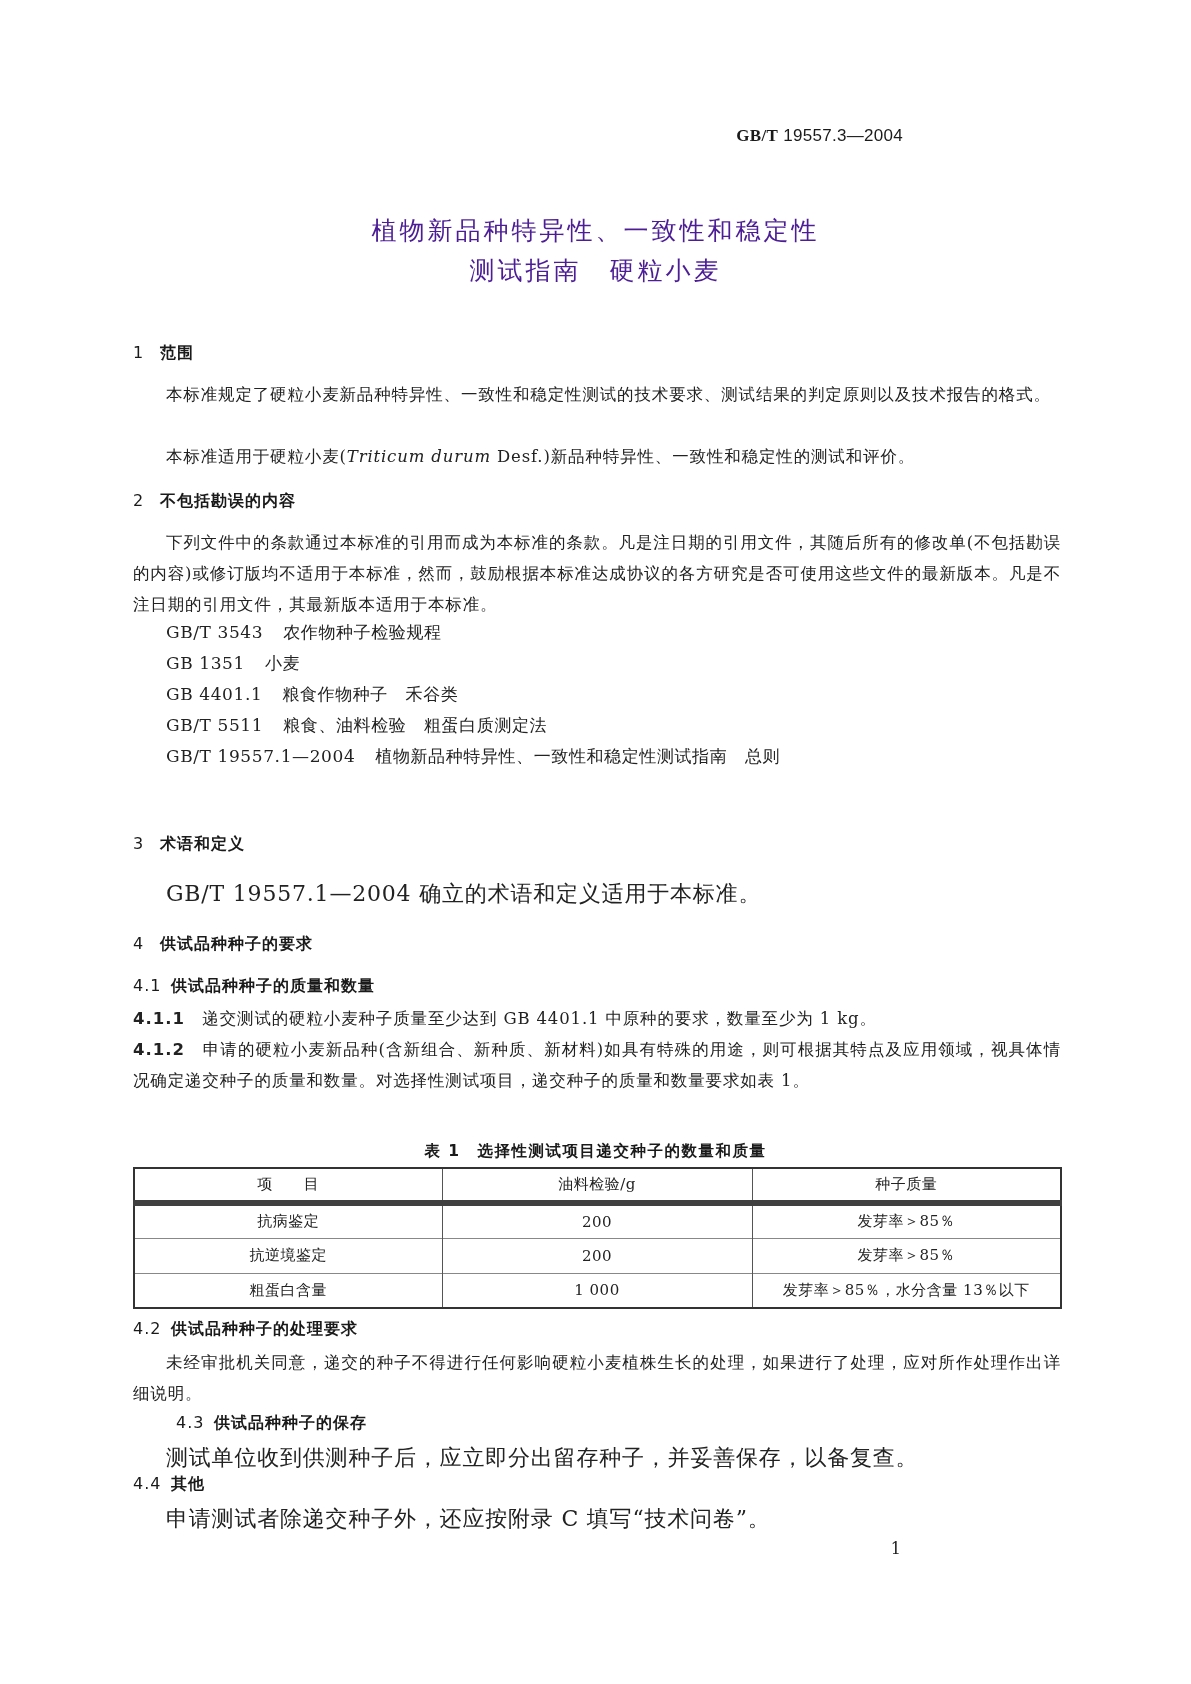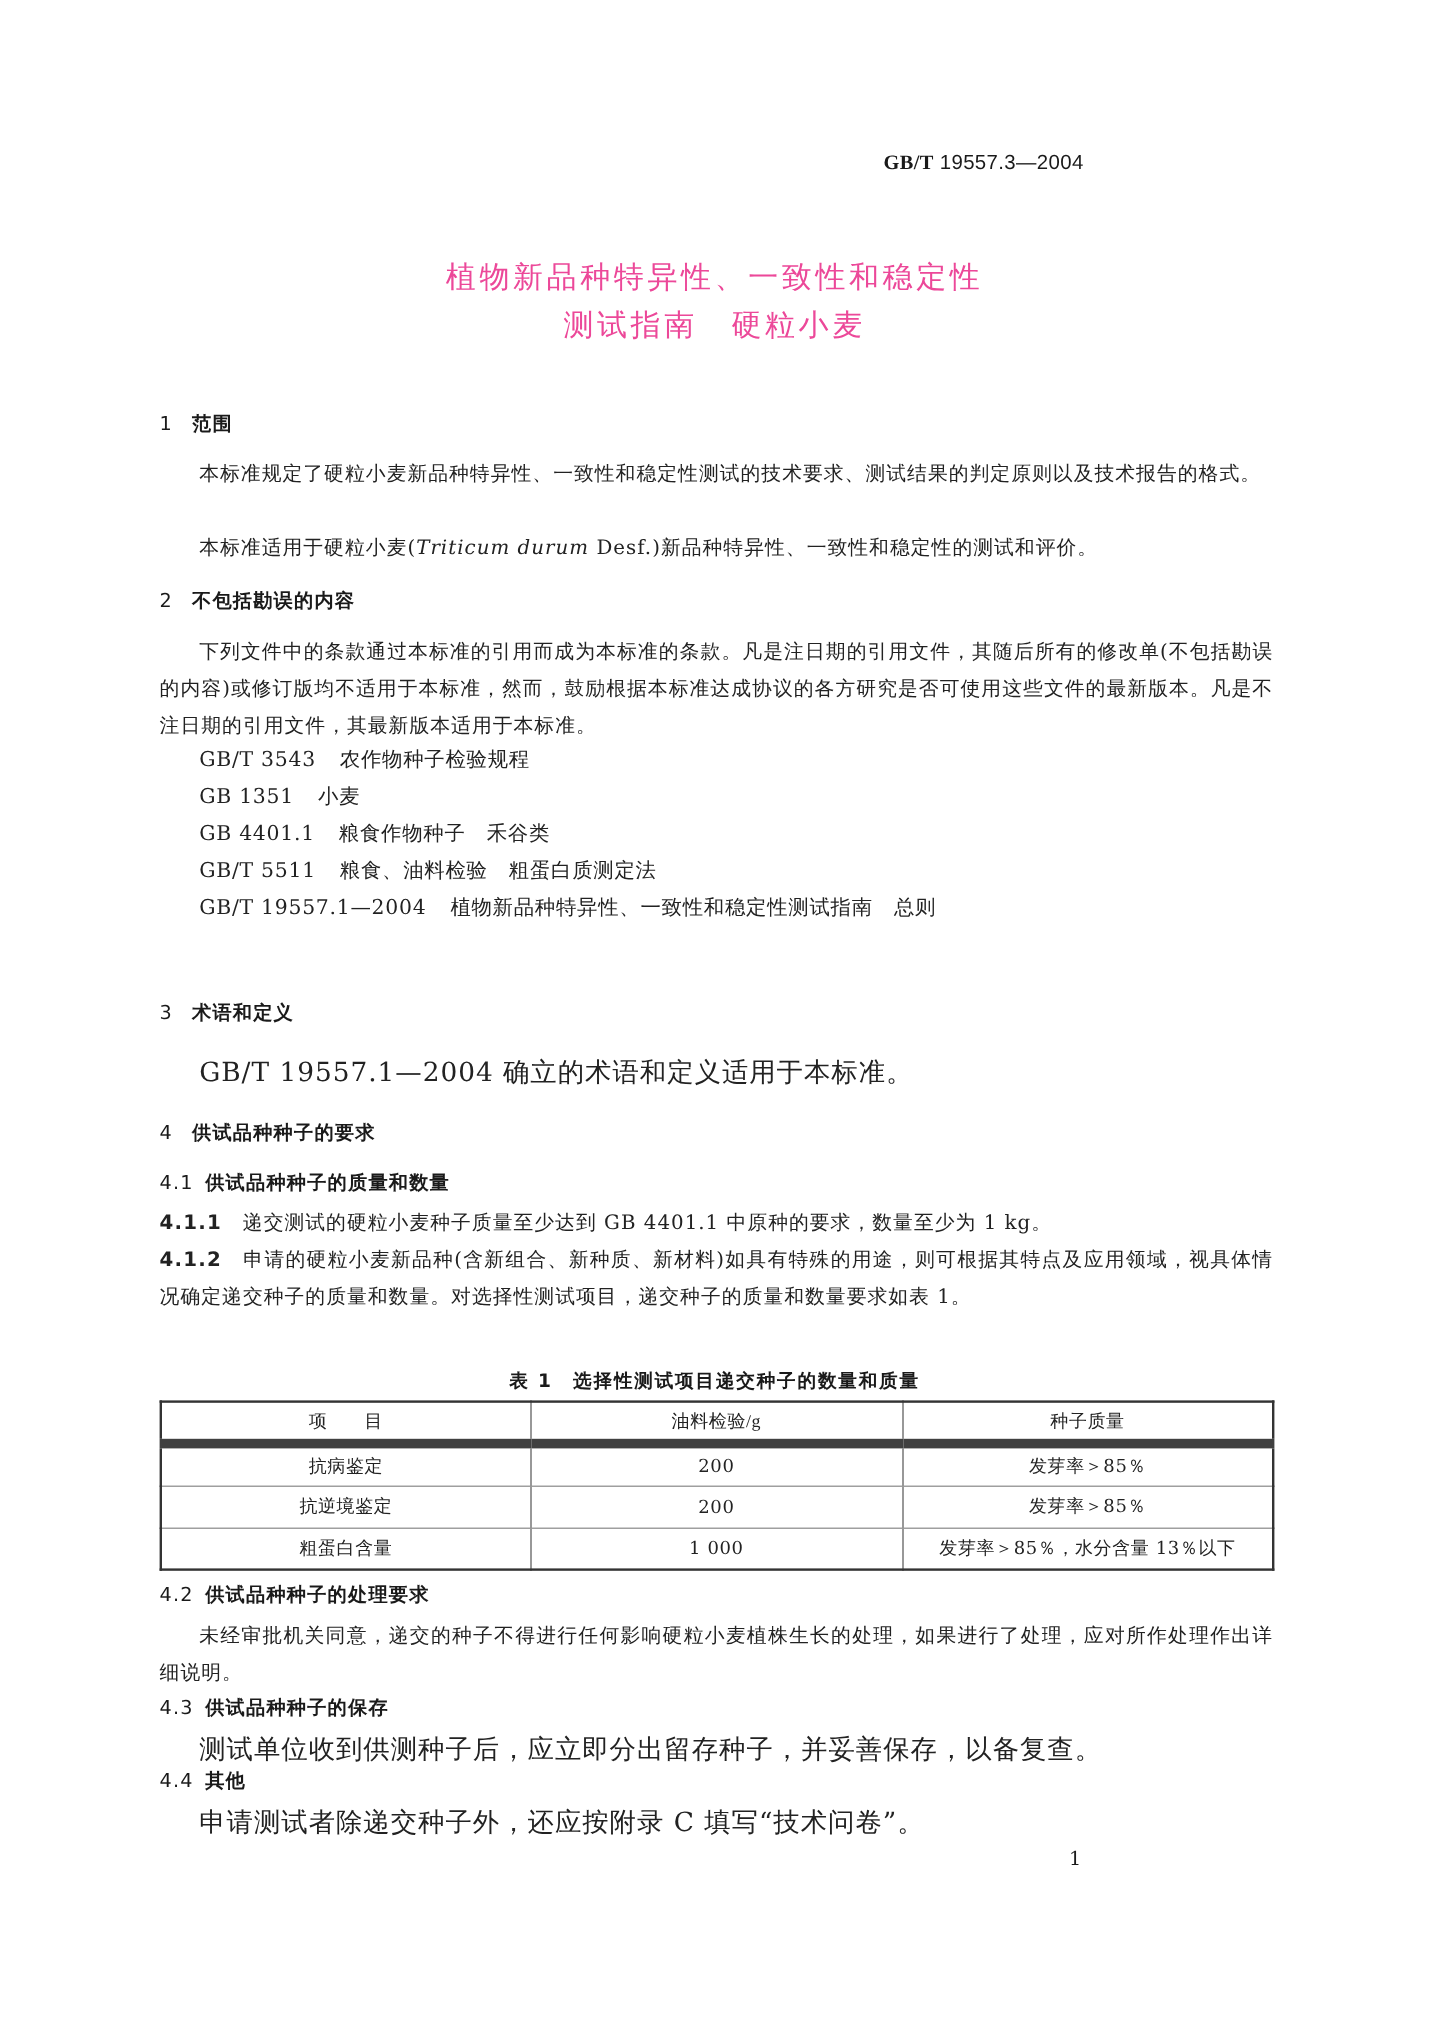--- a/index.html
+++ b/index.html
@@ -14,21 +14,21 @@
     .abs { position: absolute; white-space: nowrap; }
     .std-code {
       right: 135px; top: 126px;
       font-size: 17px; letter-spacing: 0.3px;
       font-family: "Liberation Sans", "DejaVu Sans", sans-serif;
     }
     .std-code .bold { font-weight: bold; font-family: "Liberation Serif", serif; }
     .title {
       left: 0; width: 1191px; text-align: center;
       font-family: "DejaVu Sans", "Liberation Sans", sans-serif;
-      font-size: 25px; letter-spacing: 3px; color: #ec4899;
+      font-size: 25px; letter-spacing: 3px; color: #4c1d95;
     }
     .h1 {
       left: 133px;
       font-family: "DejaVu Sans", "Liberation Sans", sans-serif;
       font-size: 16px; font-weight: bold; letter-spacing: 1px;
     }
     .h1 .num { display: inline-block; width: 27px; font-weight: normal; }
     .h2 .num { width: 45px; }
     .para {
       left: 133px; width: 930px;
@@ -58,21 +58,21 @@
       border-collapse: collapse;
       border-top: 2px solid #333; border-bottom: 2px solid #333;
       border-left: 2px solid #333; border-right: 2px solid #333;
       font-size: 15px; color: #222;
     }
     table.data th, table.data td {
       height: 35px; text-align: center; font-weight: normal;
       border-left: 1px solid #555; border-right: 1px solid #555;
       border-top: 1px solid #888; letter-spacing: 0.5px;
     }
-    table.data thead th { border-bottom: 8px solid #404040; font-family: Liberation Serif, serif; }
+    table.data thead th { border-bottom: 6px solid #404040; }
     table.data .c1 { width: 308px; }
     table.data .c2 { width: 310px; }
     .page-num { right: 137px; top: 1539px; font-size: 16px; }
   </style>
 </head>
 <body>
 
 <div class="page">
 
   <div class="abs std-code">
@@ -152,21 +152,21 @@
       </tr>
     </tbody>
   </table>
 
   <div class="abs h1 h2" style="top:1319px;">
     <span class="num" style="width:38px;">4.2</span><span>供试品种种子的处理要求</span>
   </div>
   <div class="para-wrap" style="top:1347px;">未经审批机关同意，递交的种子不得进行任何影响硬粒小麦植株生长的处理，如果进行了处理，应对所作处理作出详细说明。</div>
 
   <div class="abs h1 h2" style="top:1413px;">
-    <span class="num" style="width:38px;">4.3</span><span>供试品种种子的保存</span>
+    <span class="num" style="width:38px;margin-left:43px;">4.3</span><span>供试品种种子的保存</span>
   </div>
   <div class="abs para indent" style="top:1443px;">测试单位收到供测种子后，应立即分出留存种子，并妥善保存，以备复查。</div>
 
   <div class="abs h1 h2" style="top:1474px;">
     <span class="num" style="width:38px;">4.4</span><span>其他</span>
   </div>
   <div class="abs para indent" style="top:1504px;">申请测试者除递交种子外，还应按附录 C 填写“技术问卷”。</div>
 
   <div class="abs page-num">1</div>
 </div>

